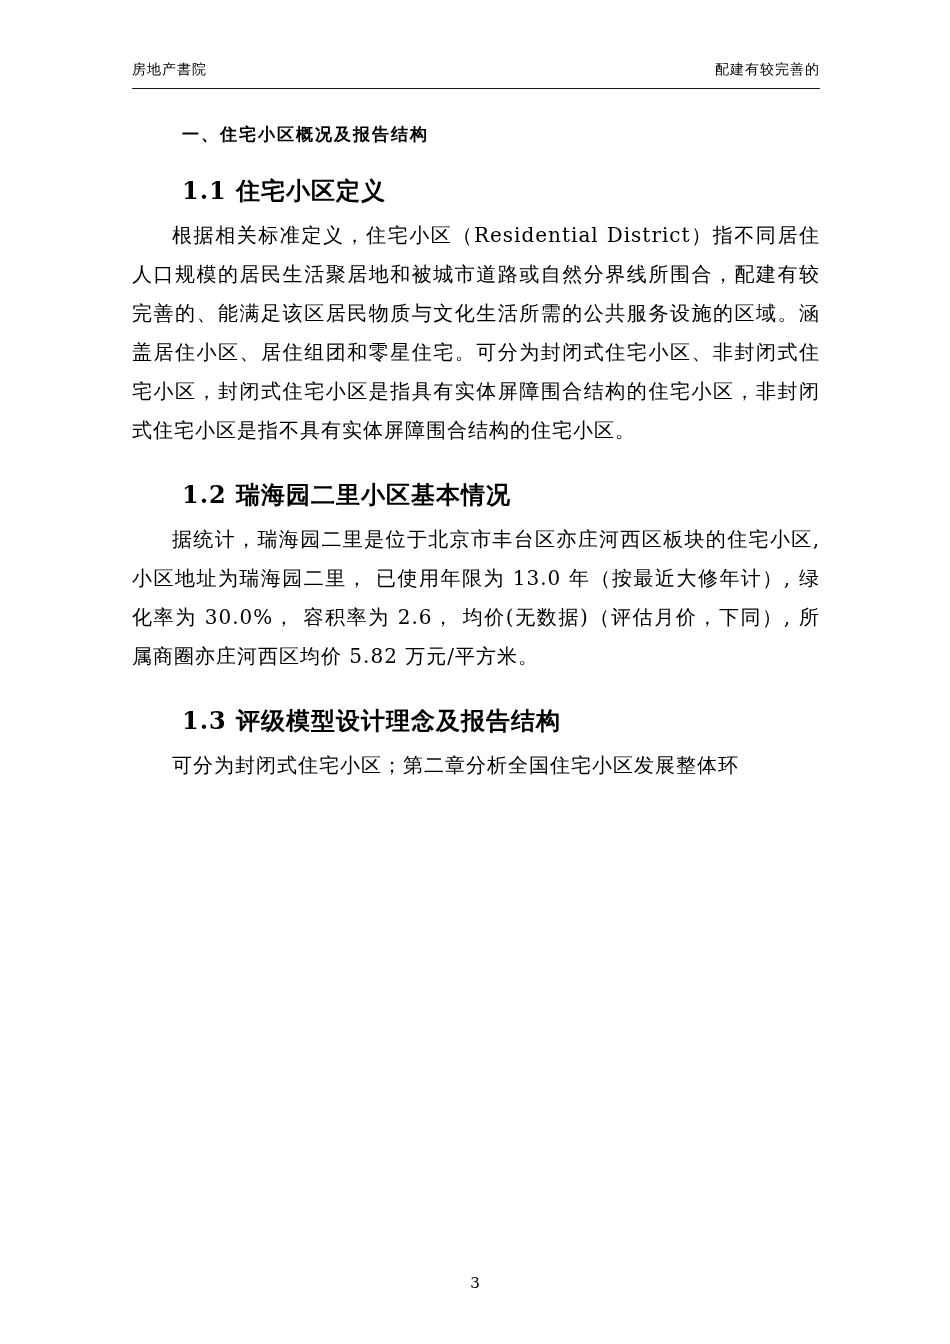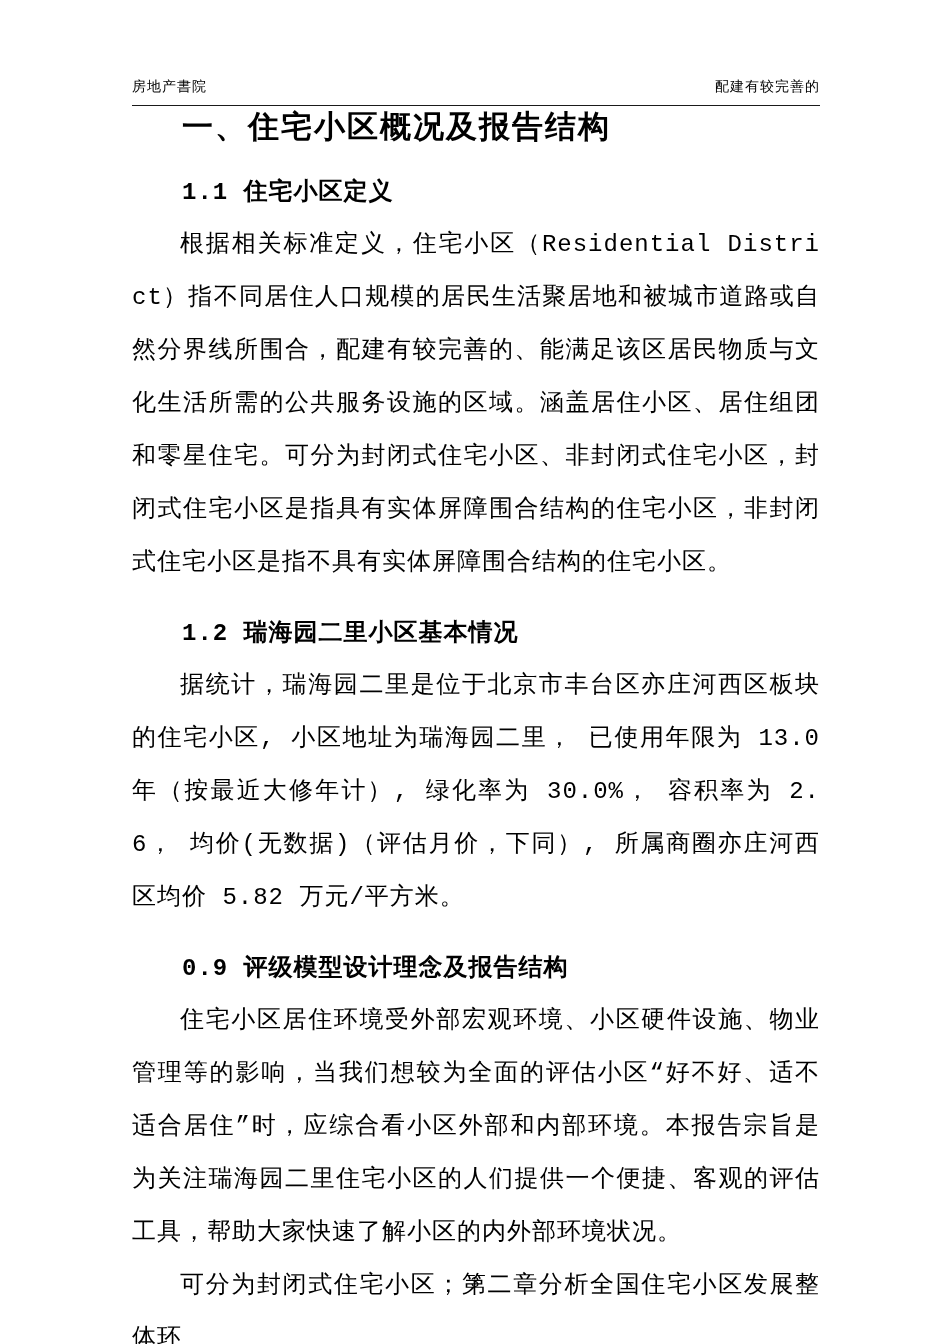--- a/index.html
+++ b/index.html
@@ -8,50 +8,50 @@
     width: 950px;
     height: 1344px;
     position: relative;
     font-family: "DejaVu Serif", "Liberation Serif", serif;
     color: #000;
     overflow: hidden;
   }
   .page {
     position: absolute;
     inset: 0;
-    padding: 78px 130px 0 132px;
-    font-family: Liberation Mono, monospace;
+    padding: 61px 130px 0 132px;
   }
   .page-header {
     display: flex;
     justify-content: space-between;
     align-items: flex-end;
     font-size: 14px;
     letter-spacing: 1px;
     padding-bottom: 9px;
     border-bottom: 1px solid #1a1a1a;
   }
   .doc-title {
+    margin-top: 34px;
     padding-left: 50px;
-    font-size: 31px;
+    font-size: 17px;
     font-weight: bold;
     letter-spacing: 2px;
   }
   h2.section-heading {
     margin-top: 31px;
     padding-left: 50px;
     font-size: 24px;
     font-weight: bold;
     letter-spacing: 1px;
     line-height: 28px;
   }
   p.body-para {
     margin-top: 11px;
-    font-size: 24px;
-    line-height: 53px;
+    font-size: 20px;
+    line-height: 39px;
     text-indent: 2em;
     text-align: justify;
     letter-spacing: 1px;
     word-break: break-all;
   }
   p.body-para + p.body-para { margin-top: 0; }
   .page-footer {
     position: absolute;
     bottom: 52px;
     left: 0;
@@ -76,22 +76,21 @@
     <h2 class="section-heading">1.1 住宅小区定义</h2>
     <p class="body-para">根据相关标准定义，住宅小区（Residential District）指不同居住人口规模的居民生活聚居地和被城市道路或自然分界线所围合，配建有较完善的、能满足该区居民物质与文化生活所需的公共服务设施的区域。涵盖居住小区、居住组团和零星住宅。可分为封闭式住宅小区、非封闭式住宅小区，封闭式住宅小区是指具有实体屏障围合结构的住宅小区，非封闭式住宅小区是指不具有实体屏障围合结构的住宅小区。</p>
   </section>
 
   <section>
     <h2 class="section-heading">1.2 瑞海园二里小区基本情况</h2>
     <p class="body-para">据统计，瑞海园二里是位于北京市丰台区亦庄河西区板块的住宅小区, 小区地址为瑞海园二里， 已使用年限为 13.0 年（按最近大修年计）, 绿化率为 30.0%， 容积率为 2.6， 均价(无数据)（评估月价，下同）, 所属商圈亦庄河西区均价 5.82 万元/平方米。</p>
   </section>
 
   <section>
-    <h2 class="section-heading">0.9 评级模型设计理念及报告结构</h2>
-    <p class="body-para">住宅小区居住环境受外部宏观环境、小区硬件设施、物业管理等的影响，当我们想较为全面的评估小区“好不好、适不适合居住”时，应综合看小区外部和内部环境。本报告宗旨是为关注瑞海园二里住宅小区的人们提供一个便捷、客观的评估工具，帮助大家快速了解小区的内外部环境状况。</p>
+    <h2 class="section-heading">1.3 评级模型设计理念及报告结构</h2>
     <p class="body-para">可分为封闭式住宅小区；第二章分析全国住宅小区发展整体环</p>
   </section>
 
   <footer class="page-footer">
     <span>3</span>
   </footer>
 
 </div>
 
 </body></html>

